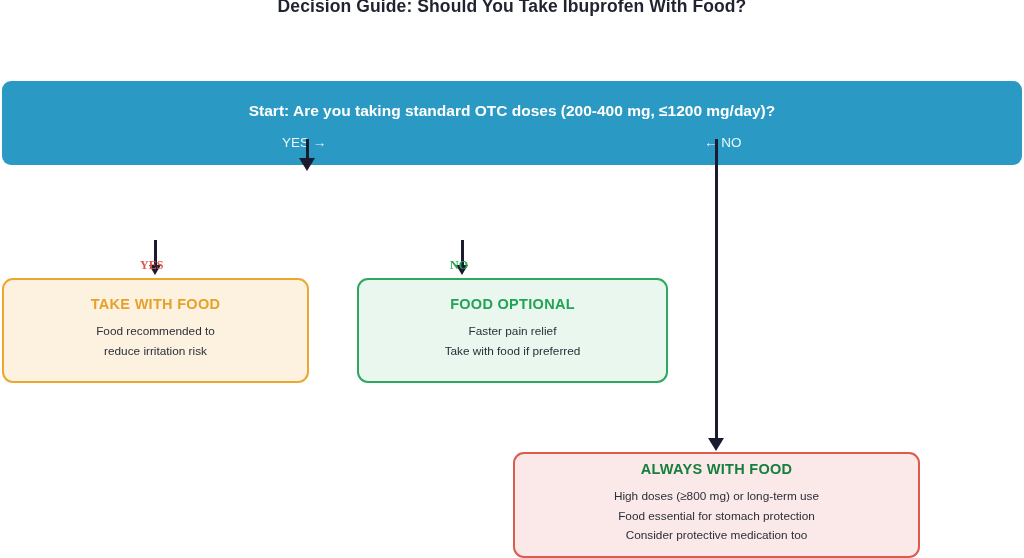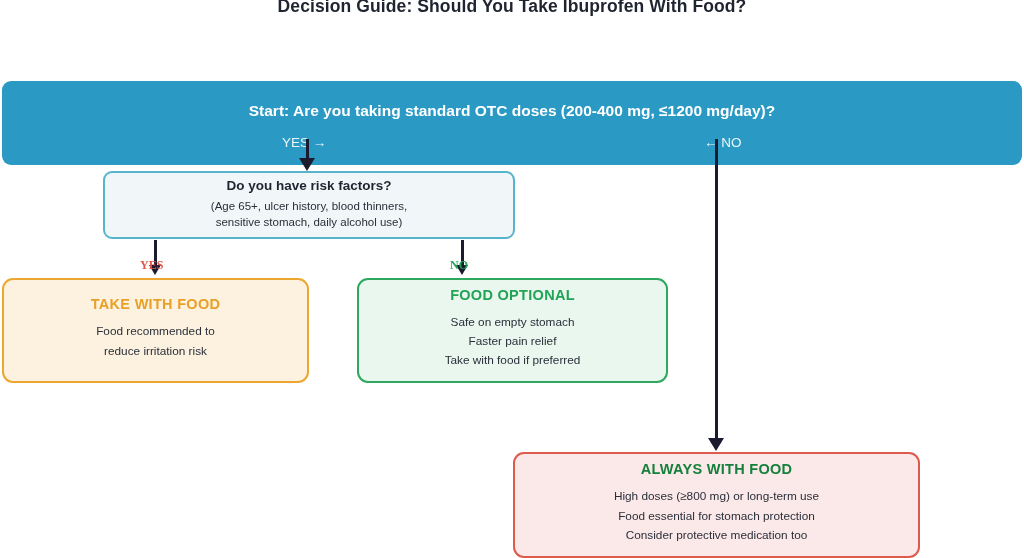--- a/index.html
+++ b/index.html
@@ -207,25 +207,20 @@
   <div class="connector">
     <div class="conn-line" style="left:306px; top:139px; height:22px;"></div>
     <div class="conn-head" style="left:299px; top:158px;"></div>
   </div>
 
   <div class="connector">
     <div class="conn-line" style="left:715px; top:139px; height:302px;"></div>
     <div class="conn-head" style="left:708px; top:438px;"></div>
   </div>
 
-  <div class="node node-decision">
-    <div class="node-title">Do you have risk factors?</div>
-    <div class="node-line">(Age 65+, ulcer history, blood thinners,</div>
-    <div class="node-line">sensitive stomach, daily alcohol use)</div>
-  </div>
 
   <div class="connector">
     <div class="conn-line" style="left:154px; top:240px; height:28px;"></div>
     <div class="conn-head conn-head-sm" style="left:149px; top:265px;"></div>
     <div class="edge-label edge-label-yes" style="left:140px; top:258px;">YES</div>
   </div>
 
   <div class="connector">
     <div class="conn-line" style="left:461px; top:240px; height:28px;"></div>
     <div class="conn-head conn-head-sm" style="left:456px; top:265px;"></div>
@@ -233,21 +228,20 @@
   </div>
 
   <div class="node node-outcome node-take-with-food">
     <div class="node-title">TAKE WITH FOOD</div>
     <div class="node-line">Food recommended to</div>
     <div class="node-line">reduce irritation risk</div>
   </div>
 
   <div class="node node-outcome node-food-optional">
     <div class="node-title">FOOD OPTIONAL</div>
-    <div class="node-line">Safe on empty stomach</div>
     <div class="node-line">Faster pain relief</div>
     <div class="node-line">Take with food if preferred</div>
   </div>
 
   <div class="node node-outcome node-always-with-food">
     <div class="node-title">ALWAYS WITH FOOD</div>
     <div class="node-line">High doses (≥800 mg) or long-term use</div>
     <div class="node-line">Food essential for stomach protection</div>
     <div class="node-line">Consider protective medication too</div>
   </div>

